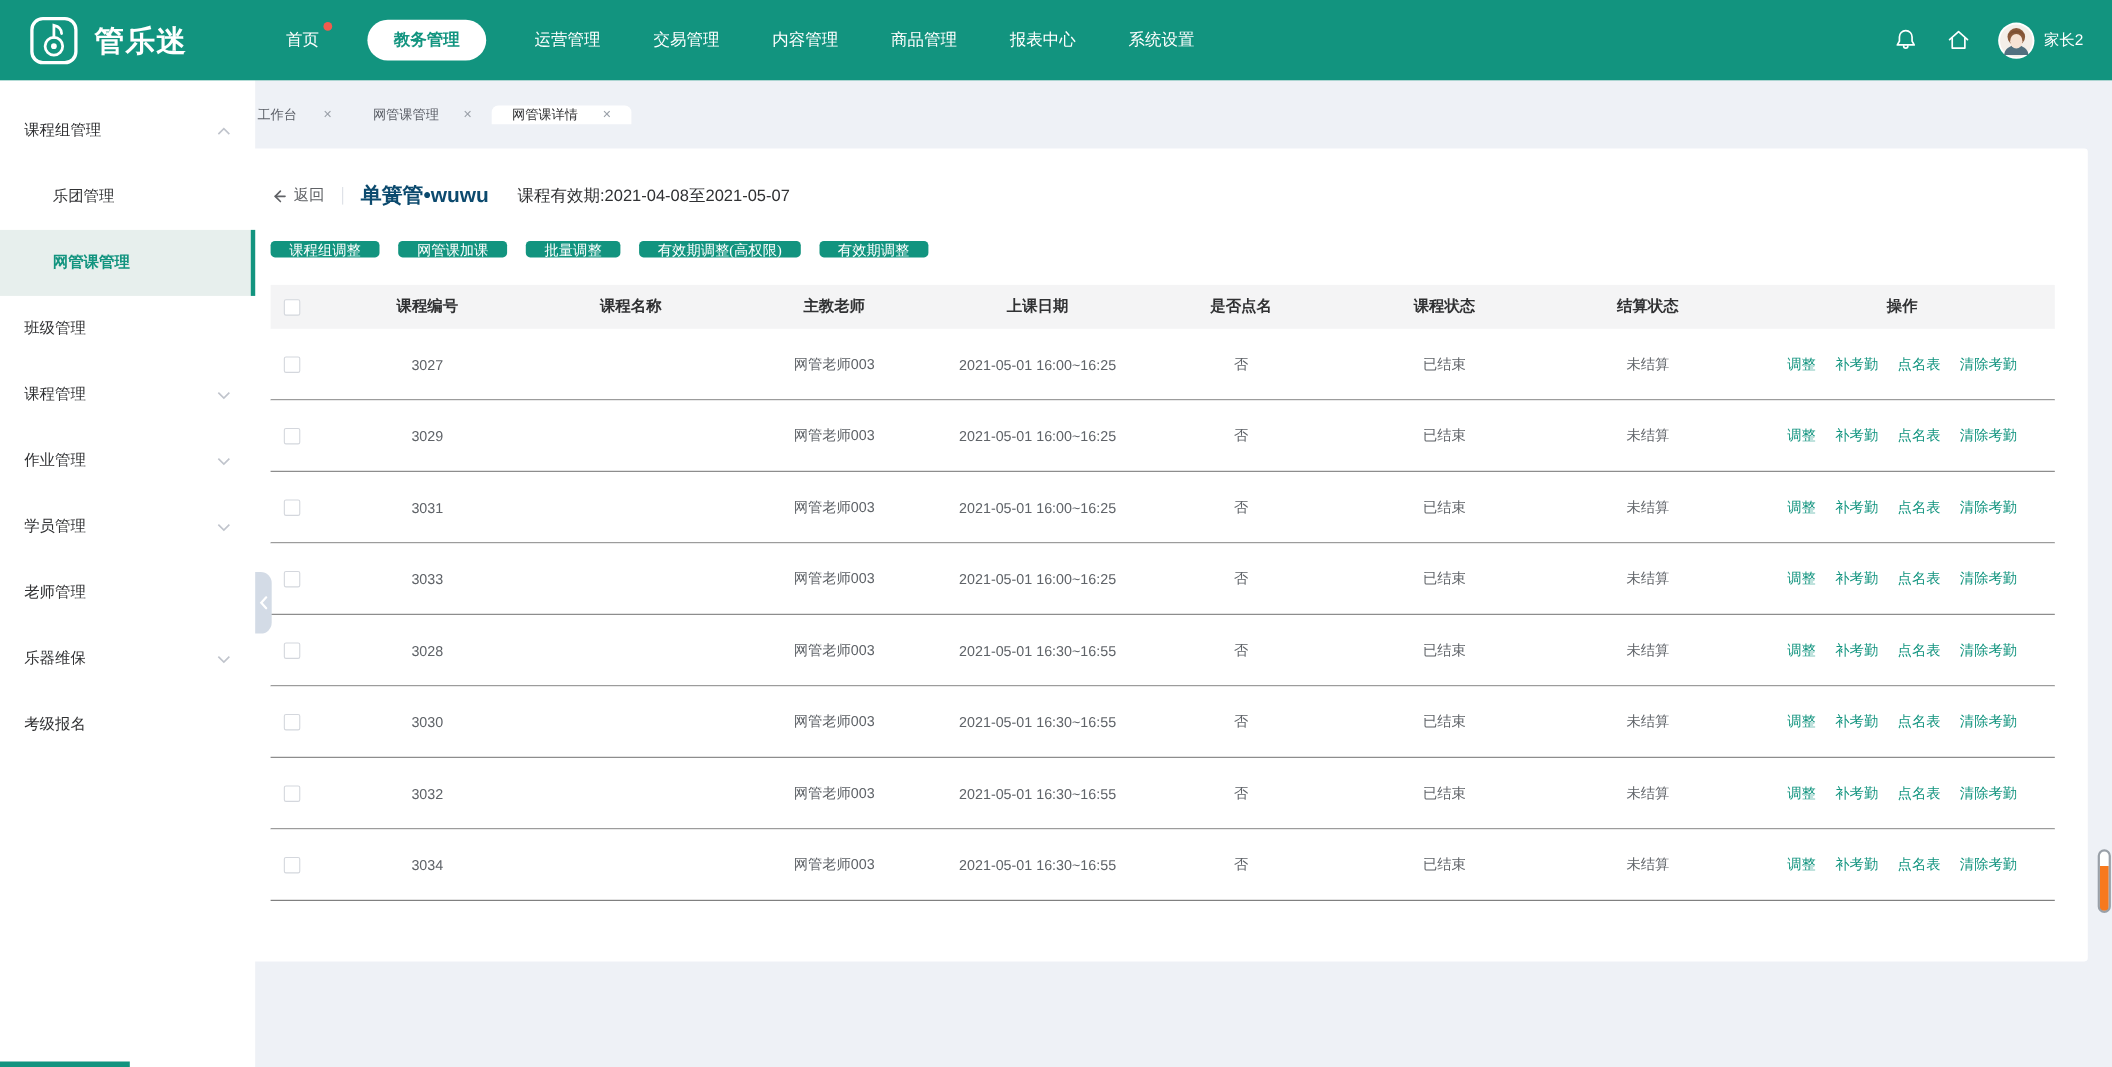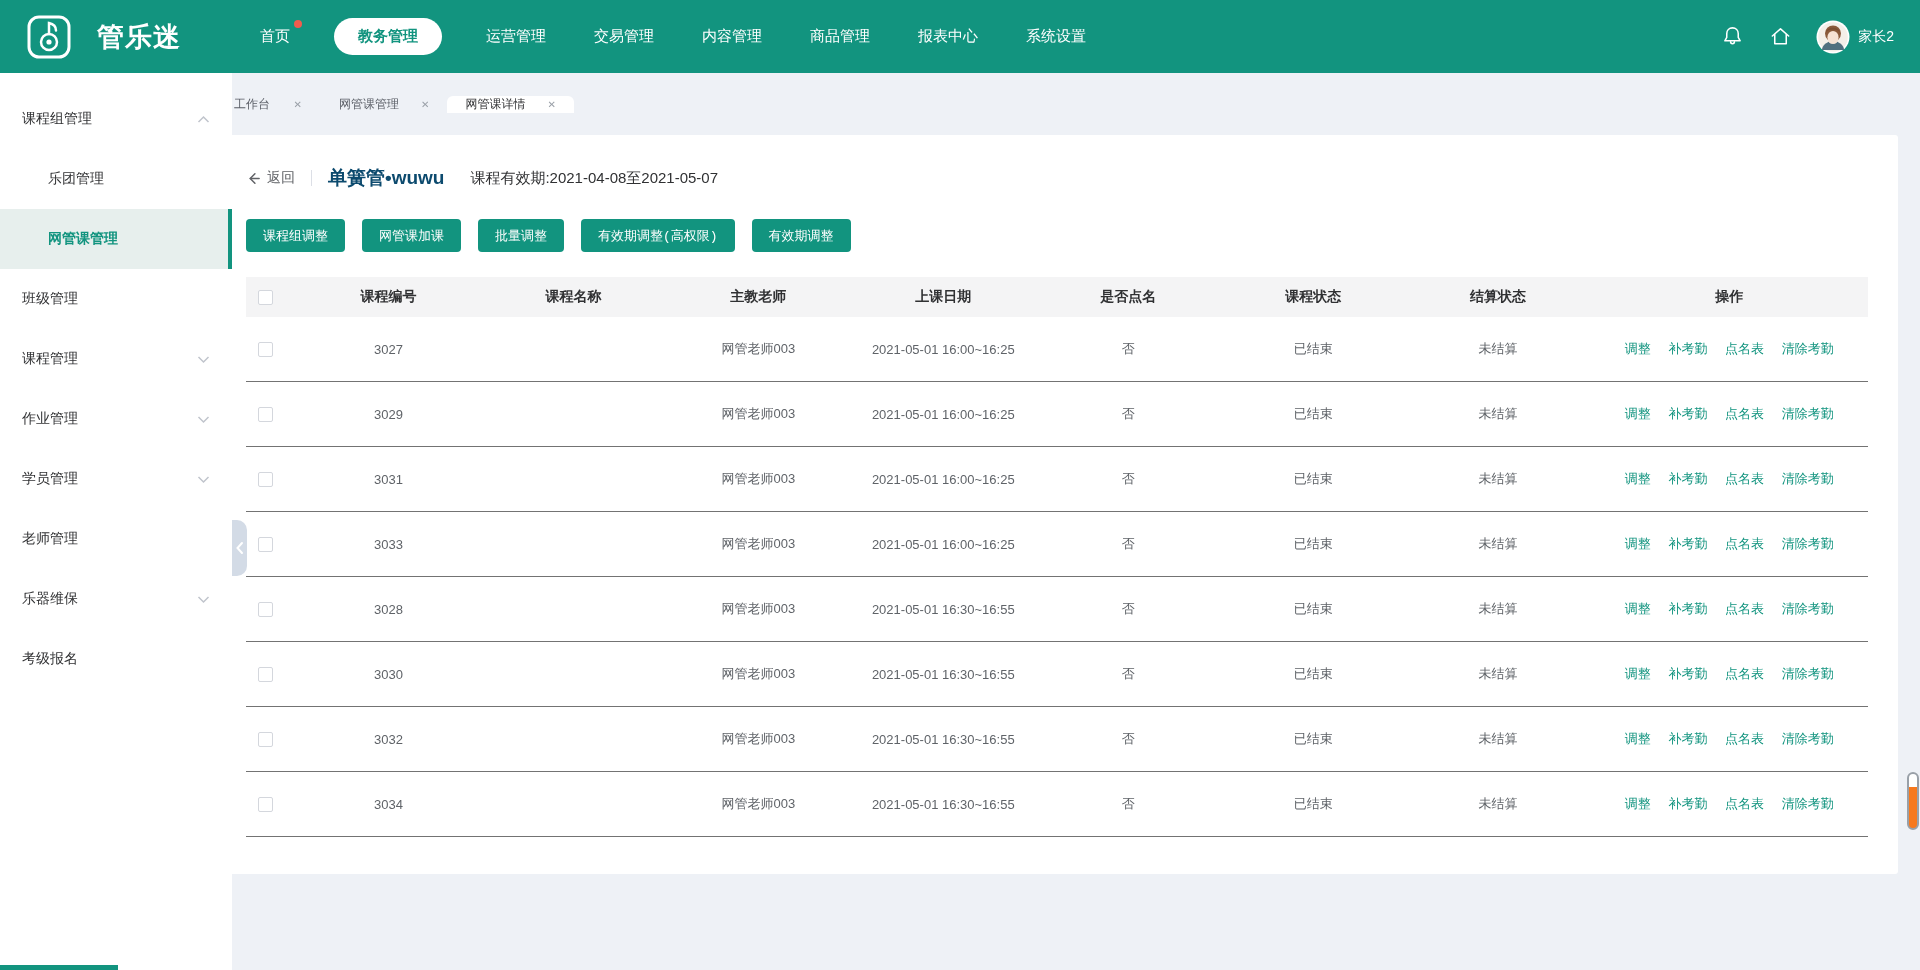--- a/index.html
+++ b/index.html
@@ -1,20 +1,20 @@
 <!DOCTYPE html>
 <html><head>
 <meta charset="utf-8">
 <style>
   * { margin:0; padding:0; box-sizing:border-box; }
   html,body { width:1920px; height:970px; overflow:hidden; font-family:"Liberation Sans","DejaVu Sans",sans-serif; background:#eef1f6; }
 
   
   .topbar { position:absolute; left:0; top:0; width:1920px; height:73px; background:#12947f; display:flex; align-items:center; padding:0 26px; z-index:30; }
-  .brand { display:flex; align-items:center; gap:25px; width:218px; }
+  .brand { display:flex; align-items:center; gap:14px; width:218px; }
   .brand-name { color:#fff; font-size:27px; font-weight:700; letter-spacing:1px; }
   .topnav { display:flex; align-items:center; gap:40px; margin-left:12px; }
   .nav-item { color:#fff; font-size:15px; position:relative; padding:9px 4px; cursor:pointer; white-space:nowrap; }
   .nav-item.active { background:#fff; color:#12947f; font-weight:700; border-radius:20px; padding:9px 24px; }
   .nav-dot { position:absolute; top:2px; right:-8px; width:8px; height:8px; border-radius:50%; background:#f25c4e; }
   .topbar-right { margin-left:auto; display:flex; align-items:center; gap:24px; }
   .icon-btn { width:24px; height:24px; display:flex; align-items:center; justify-content:center; cursor:pointer; }
   .user-chip { display:flex; align-items:center; gap:8px; cursor:pointer;text-align:right; }
   .user-name { color:#fff; font-size:14px; }
 
@@ -38,21 +38,21 @@
   .content { padding:22px; height:calc(100% - 40px); }
   .card { background:#fff; border-radius:3px; height:739px; padding:30px; }
 
   .title-row { display:flex; align-items:center; gap:16px; }
   .back-link { display:flex; align-items:center; gap:6px; color:#606266; font-size:14px; cursor:pointer; }
   .title-divider { width:1px; height:16px; background:#dcdfe6; }
   .page-title { font-size:19px; font-weight:700; color:#0c4a6e; }
   .validity { font-size:15px; color:#303133; margin-left:10px; }
 
   .btn-row { display:flex; gap:17px; margin-top:28px; }
-  .btn { height:33px; padding:0 17px; background:#12947f; color:#fff; font-size:13px; border:none; border-radius:4px; cursor:pointer; font-family:Liberation Mono, monospace; }
+  .btn { height:15px; padding:0 17px; background:#12947f; color:#fff; font-size:13px; border:none; border-radius:4px; cursor:pointer; font-family:Liberation Serif, serif; }
 
   
   .table { margin-top:25px; }
   .thead { display:flex; align-items:center; height:40px; background:#f4f4f5; font-size:14px; font-weight:700; color:#303133; }
   .trow { display:flex; align-items:center; height:65px; border-bottom:1px solid #737373; font-size:13px; color:#5f6368; background:#fff; }
   .cell-check { width:50px; padding-left:12px; display:flex; align-items:center; }
   .checkbox { width:15px; height:15px; border:1px solid #d4d7dd; border-radius:2px; background:#fff; cursor:pointer; display:inline-block; }
   .col { flex:1; text-align:center; white-space:nowrap; }
   .col-op { flex:1.5; }
   .op { color:#12947f; margin:0 7px; cursor:pointer; text-decoration:none; }

